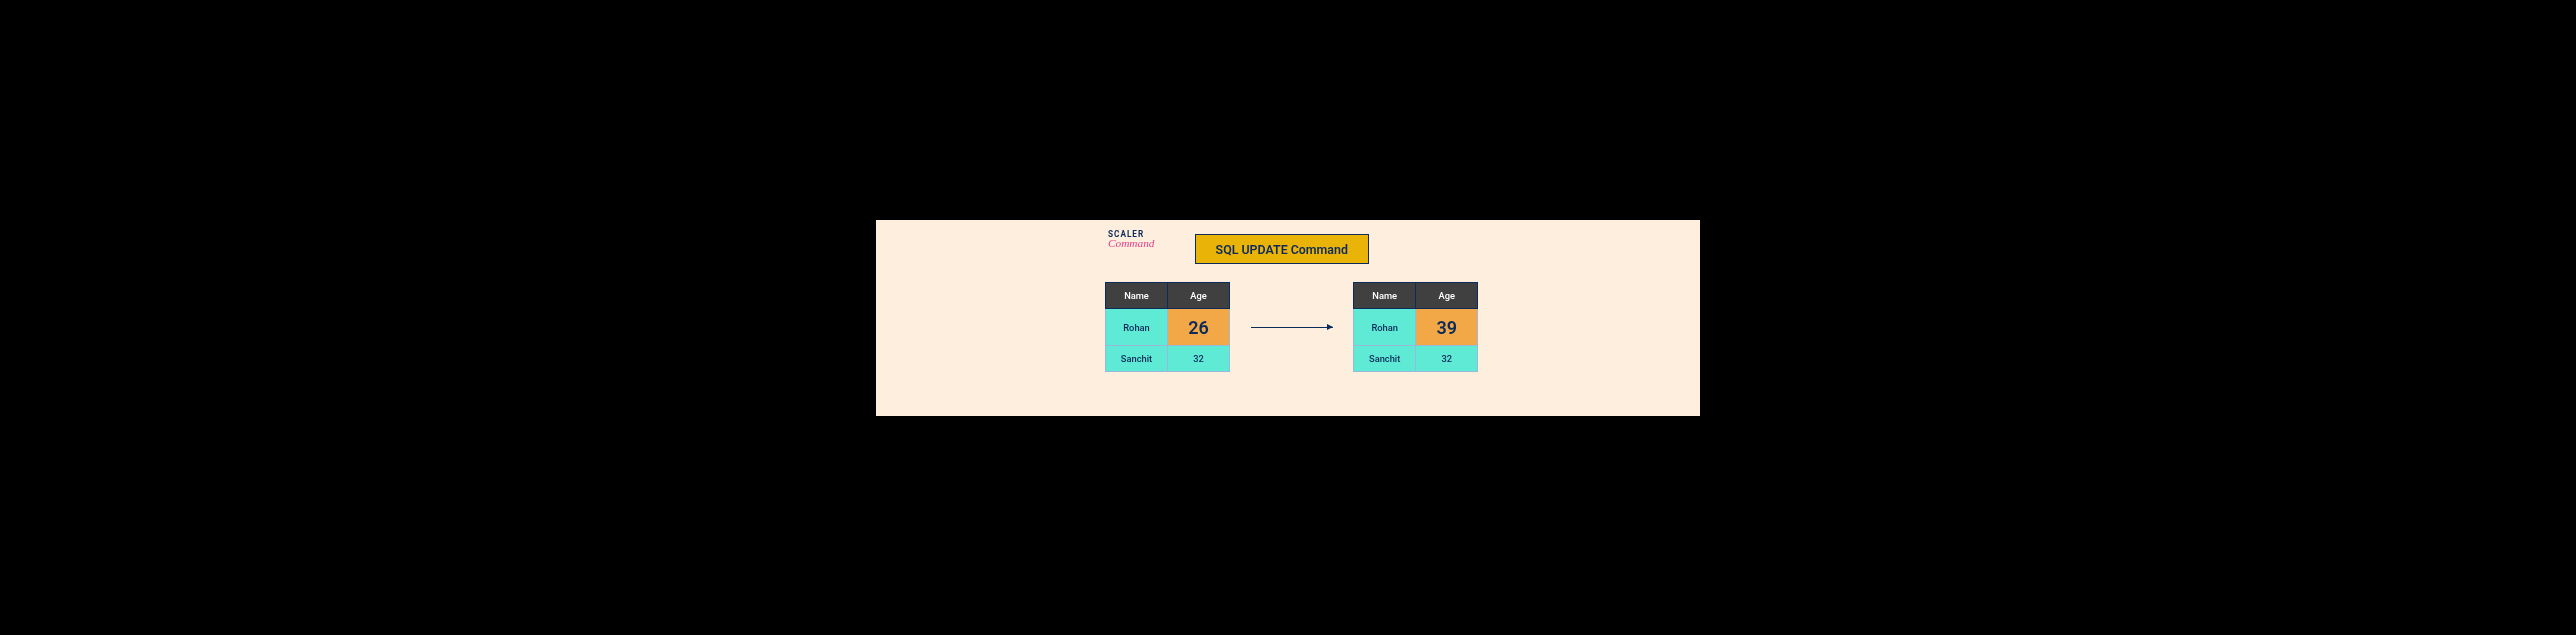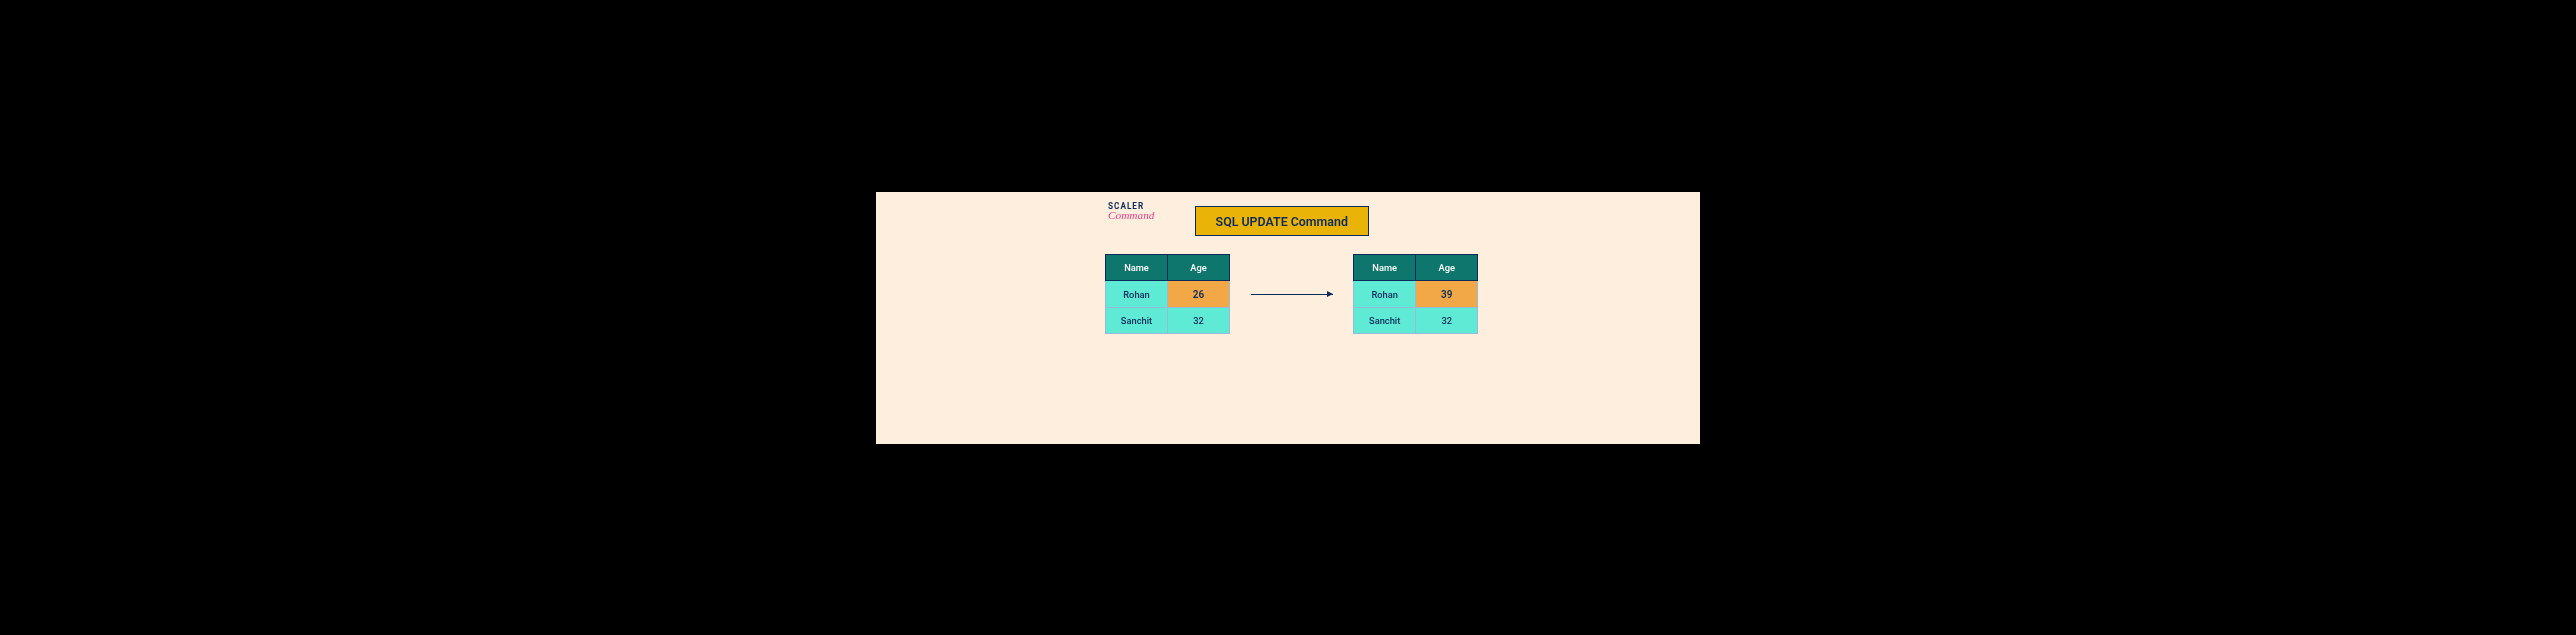--- a/index.html
+++ b/index.html
@@ -7,21 +7,21 @@
       background: #000;
       display: flex;
       justify-content: center;
       align-items: center;
       min-height: 636px;
       font-family: -apple-system, BlinkMacSystemFont, "Segoe UI", Roboto, sans-serif;
     }
     .canvas {
       background: #fdeedd;
       width: 824px;
-      height: 252px;
+      height: 196px;
       position: relative;
     }
     .logo {
       position: absolute;
       left: 232px;
       top: 9.3px;
     }
     .logo-scaler {
       font-size: 8.2px;
       font-weight: 700;
@@ -59,33 +59,33 @@
       border-collapse: collapse;
     }
     th, td {
       border: 0.5px solid #9ab8d8;
       padding: 7.2px 0;
       text-align: center;
       font-size: 9.3px;
       width: 62px;
     }
     th {
-      background: #0f766e;
+      background: #404040;
       color: #fff;
       font-weight: 500;
       border: 0.5px solid #0c2b5a;
     }
     td {
       background: #5eead4;
       color: #0c2b5a;
       font-weight: 500;
     }
     td.highlight {
       background: #f3a847;
-      font-size: 10px;
+      font-size: 18px;
       font-weight: 600;
     }
     .arrow {
       width: 82px;
       height: 1px;
       background: #0c2b5a;
       position: relative;
     }
     .arrow::after {
       content: "";

